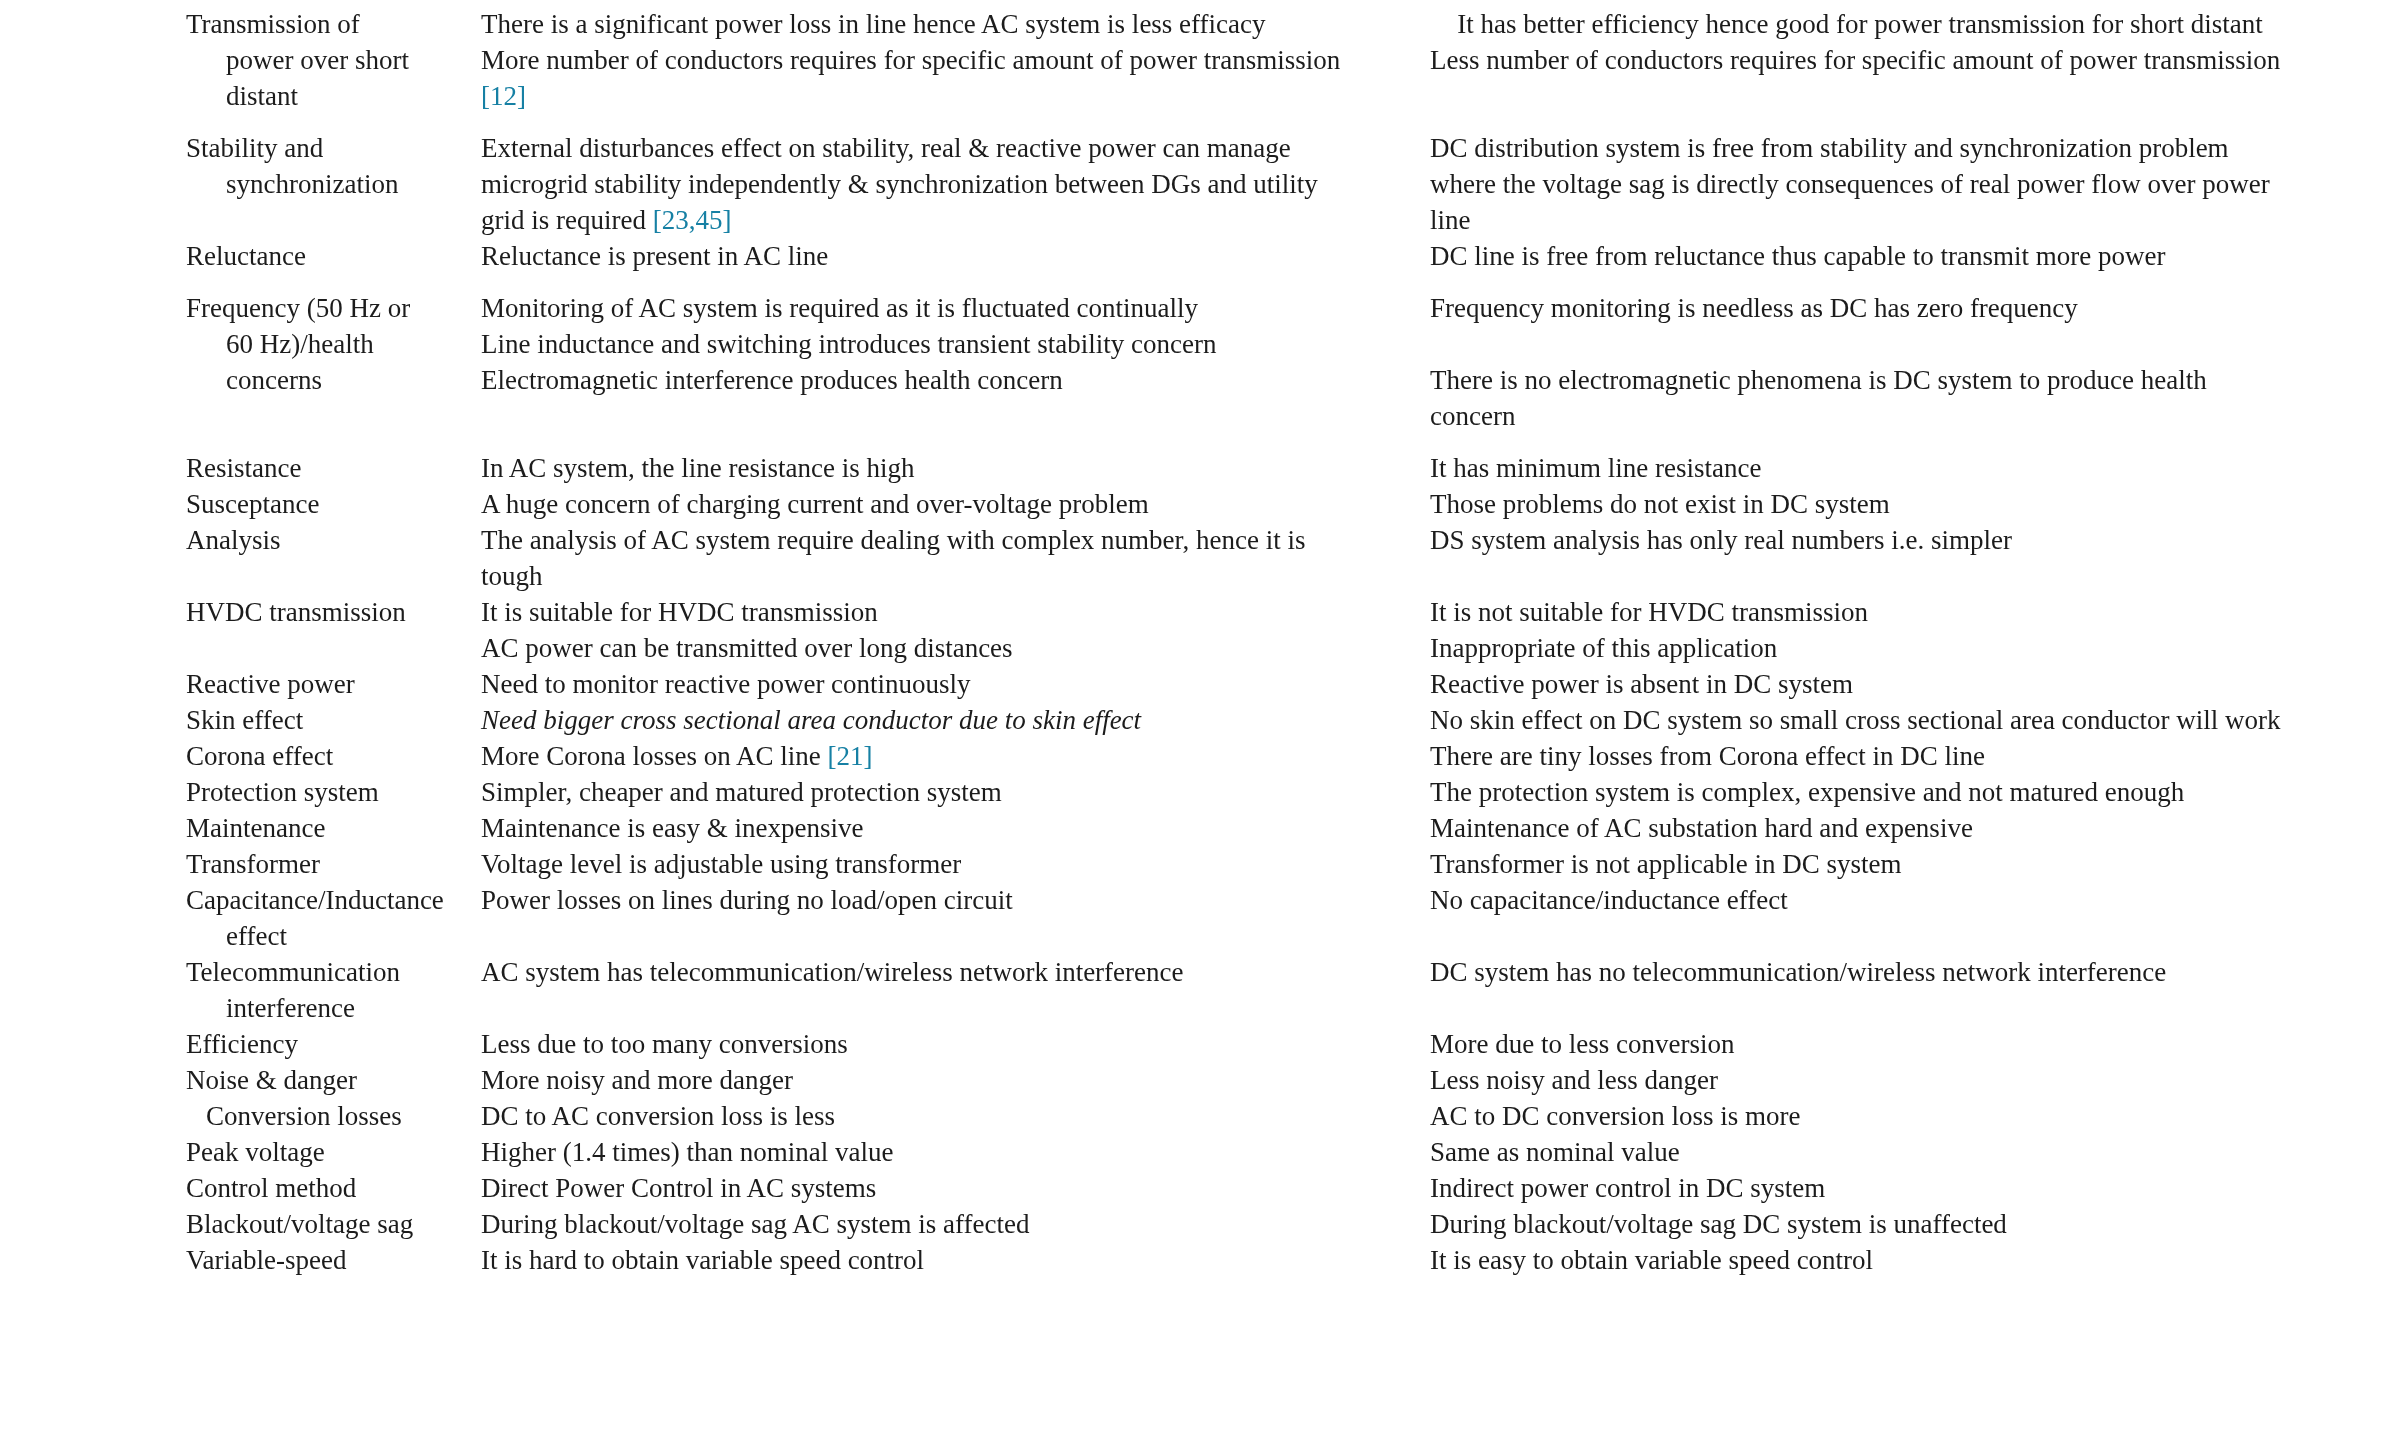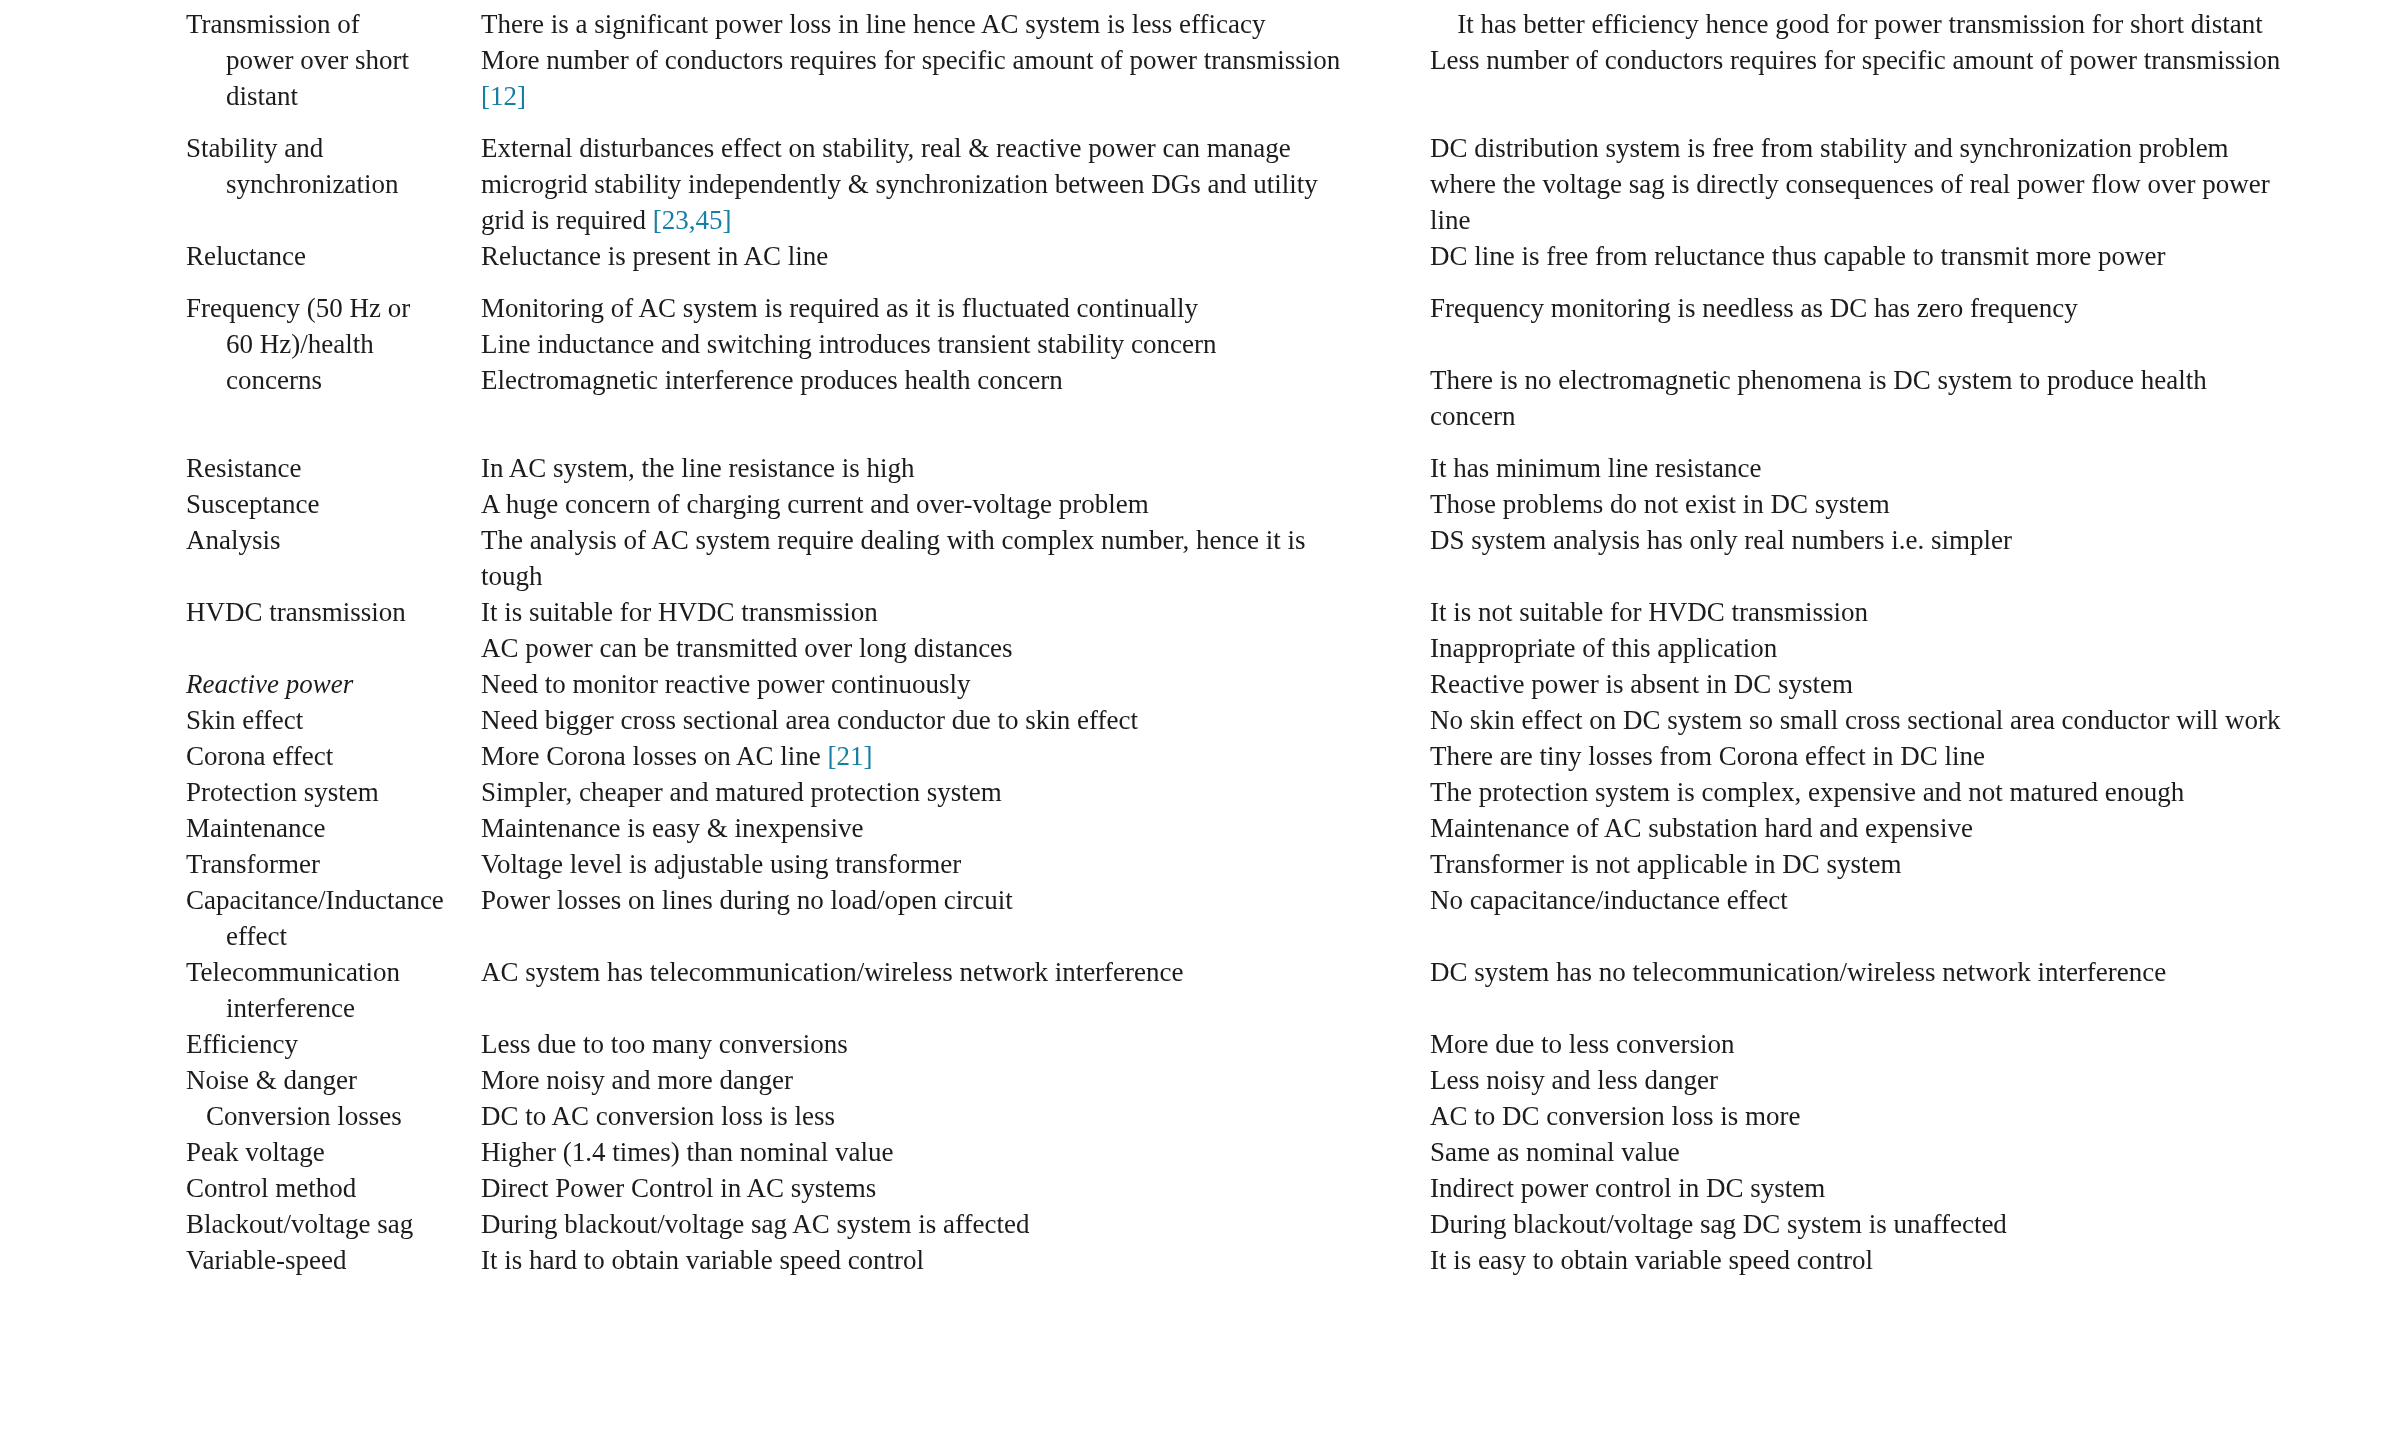--- a/index.html
+++ b/index.html
@@ -84,27 +84,27 @@
     <div class="row">
       <div class="cell aspect" style="grid-row: 1 / span 1;">HVDC transmission</div>
       <div class="cell ac" style="grid-row: 1;"><span>It is suitable for HVDC transmission</span></div>
       <div class="cell dc" style="grid-row: 1;"><span>It is not suitable for HVDC transmission</span></div>
     </div>
     <div class="row">
       <div class="cell ac" style="grid-row: 1;"><span>AC power can be transmitted over long distances</span></div>
       <div class="cell dc" style="grid-row: 1;"><span>Inappropriate of this application</span></div>
     </div>
     <div class="row">
-      <div class="cell aspect" style="grid-row: 1 / span 1; font-style: italic;">Reactive power</div>
+      <div class="cell aspect" style="grid-row: 1 / span 1;">Reactive power</div>
       <div class="cell ac" style="grid-row: 1;"><span>Need to monitor reactive power continuously</span></div>
       <div class="cell dc" style="grid-row: 1;"><span>Reactive power is absent in DC system</span></div>
     </div>
     <div class="row">
       <div class="cell aspect" style="grid-row: 1 / span 1;">Skin effect</div>
-      <div class="cell ac" style="grid-row: 1;"><span>Need bigger cross sectional area conductor due to skin effect</span></div>
+      <div class="cell ac" style="grid-row: 1; font-style: italic;"><span>Need bigger cross sectional area conductor due to skin effect</span></div>
       <div class="cell dc" style="grid-row: 1;"><span>No skin effect on DC system so small cross sectional area conductor will work</span></div>
     </div>
     <div class="row">
       <div class="cell aspect" style="grid-row: 1 / span 1;">Corona effect</div>
       <div class="cell ac" style="grid-row: 1;"><span>More Corona losses on AC line</span> <span class="cite">[21]</span></div>
       <div class="cell dc" style="grid-row: 1;"><span>There are tiny losses from Corona effect in DC line</span></div>
     </div>
     <div class="row">
       <div class="cell aspect" style="grid-row: 1 / span 1;">Protection system</div>
       <div class="cell ac" style="grid-row: 1;"><span>Simpler, cheaper and matured protection system</span></div>

